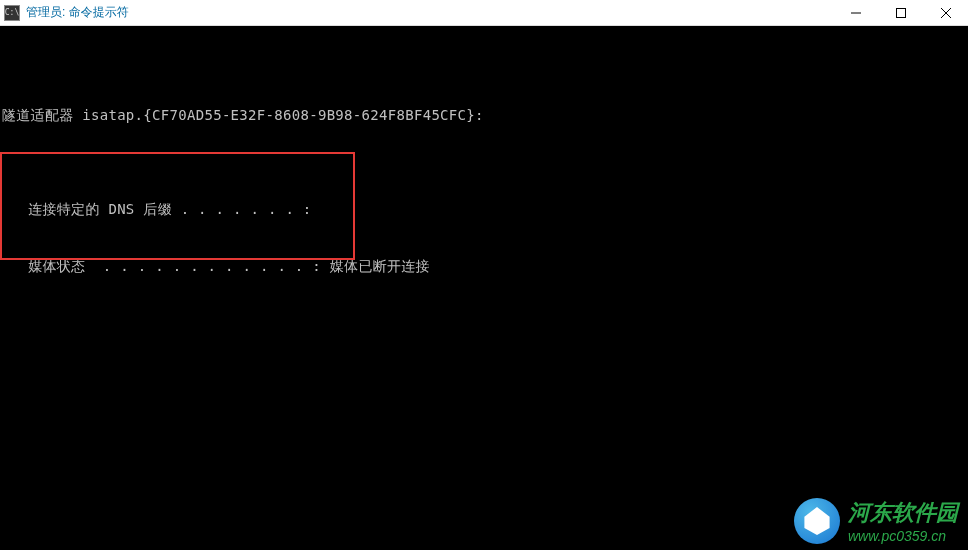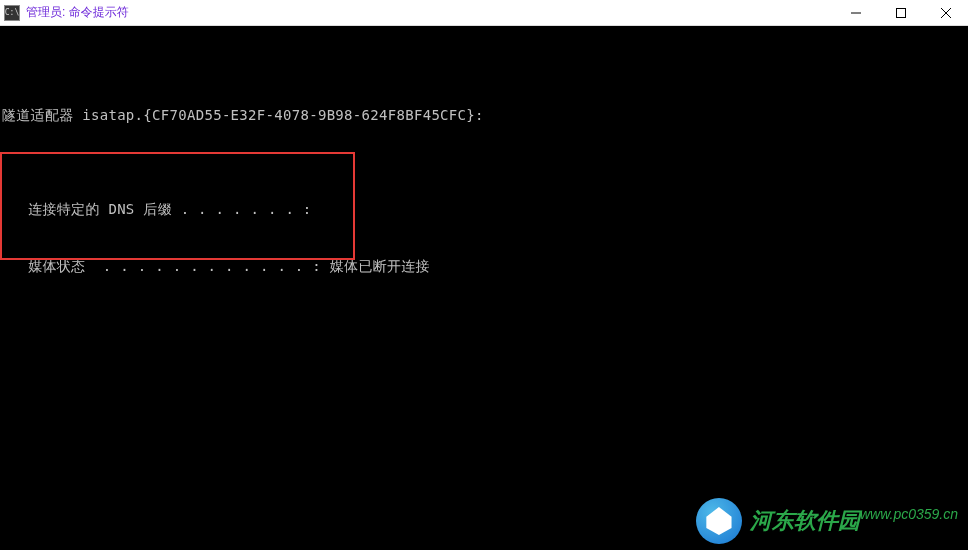--- a/index.html
+++ b/index.html
@@ -37,21 +37,21 @@
       border: 1px solid #888;
       display: flex;
       align-items: center;
       justify-content: center;
       font-size: 8px;
       color: #ccc;
       font-family: monospace;
     }
     .title-text {
       font-size: 12px;
-      color: #6d28d9;
+      color: #0369a1;
       font-family: "Microsoft YaHei", sans-serif;
     }
     .window-controls {
       display: flex;
       height: 100%;
     }
     .window-btn {
       width: 45px;
       height: 100%;
       display: flex;
@@ -110,21 +110,21 @@
       clip-path: polygon(50% 0%, 95% 35%, 95% 75%, 50% 100%, 5% 75%, 5% 35%);
       display: flex;
       align-items: center;
       justify-content: center;
       color: #f5a623;
       font-weight: bold;
       font-size: 10px;
     }
     .watermark-text {
       display: flex;
-      flex-direction: row;
+      flex-direction: column;
       align-items: flex-start;
     }
     .watermark-name {
       color: #2ba84a;
       font-size: 22px;
       font-weight: bold;
       font-family: "Microsoft YaHei", sans-serif;
       font-style: italic;
       text-shadow: 1px 1px 2px rgba(0,0,0,0.6);
     }
@@ -159,21 +159,21 @@
       <svg viewBox="0 0 10 10">
           <line x1="0" y1="0" x2="10" y2="10" stroke="#000" stroke-width="1"></line>
           <line x1="10" y1="0" x2="0" y2="10" stroke="#000" stroke-width="1"></line>
         </svg>
     </div>
   </div>
 </div>
 
 <div class="terminal-content">
   <div class="terminal-line"></div>
-  <div class="terminal-line">隧道适配器 isatap.{CF70AD55-E32F-4078-9B98-624F8BF45CFC}:</div>
+  <div class="terminal-line">隧道适配器 isatap.{CF70AD55-E32F-8608-9B98-624F8BF45CFC}:</div>
   <div class="terminal-line"></div>
   <div class="terminal-line">   连接特定的 DNS 后缀 . . . . . . . :</div>
   <div class="terminal-line">   媒体状态  . . . . . . . . . . . . : 媒体已断开连接</div>
   <div class="terminal-line"></div>
   <div class="terminal-line"></div>
   <div class="terminal-line"></div>
   
   <div class="terminal-line"></div>
   
 </div>

